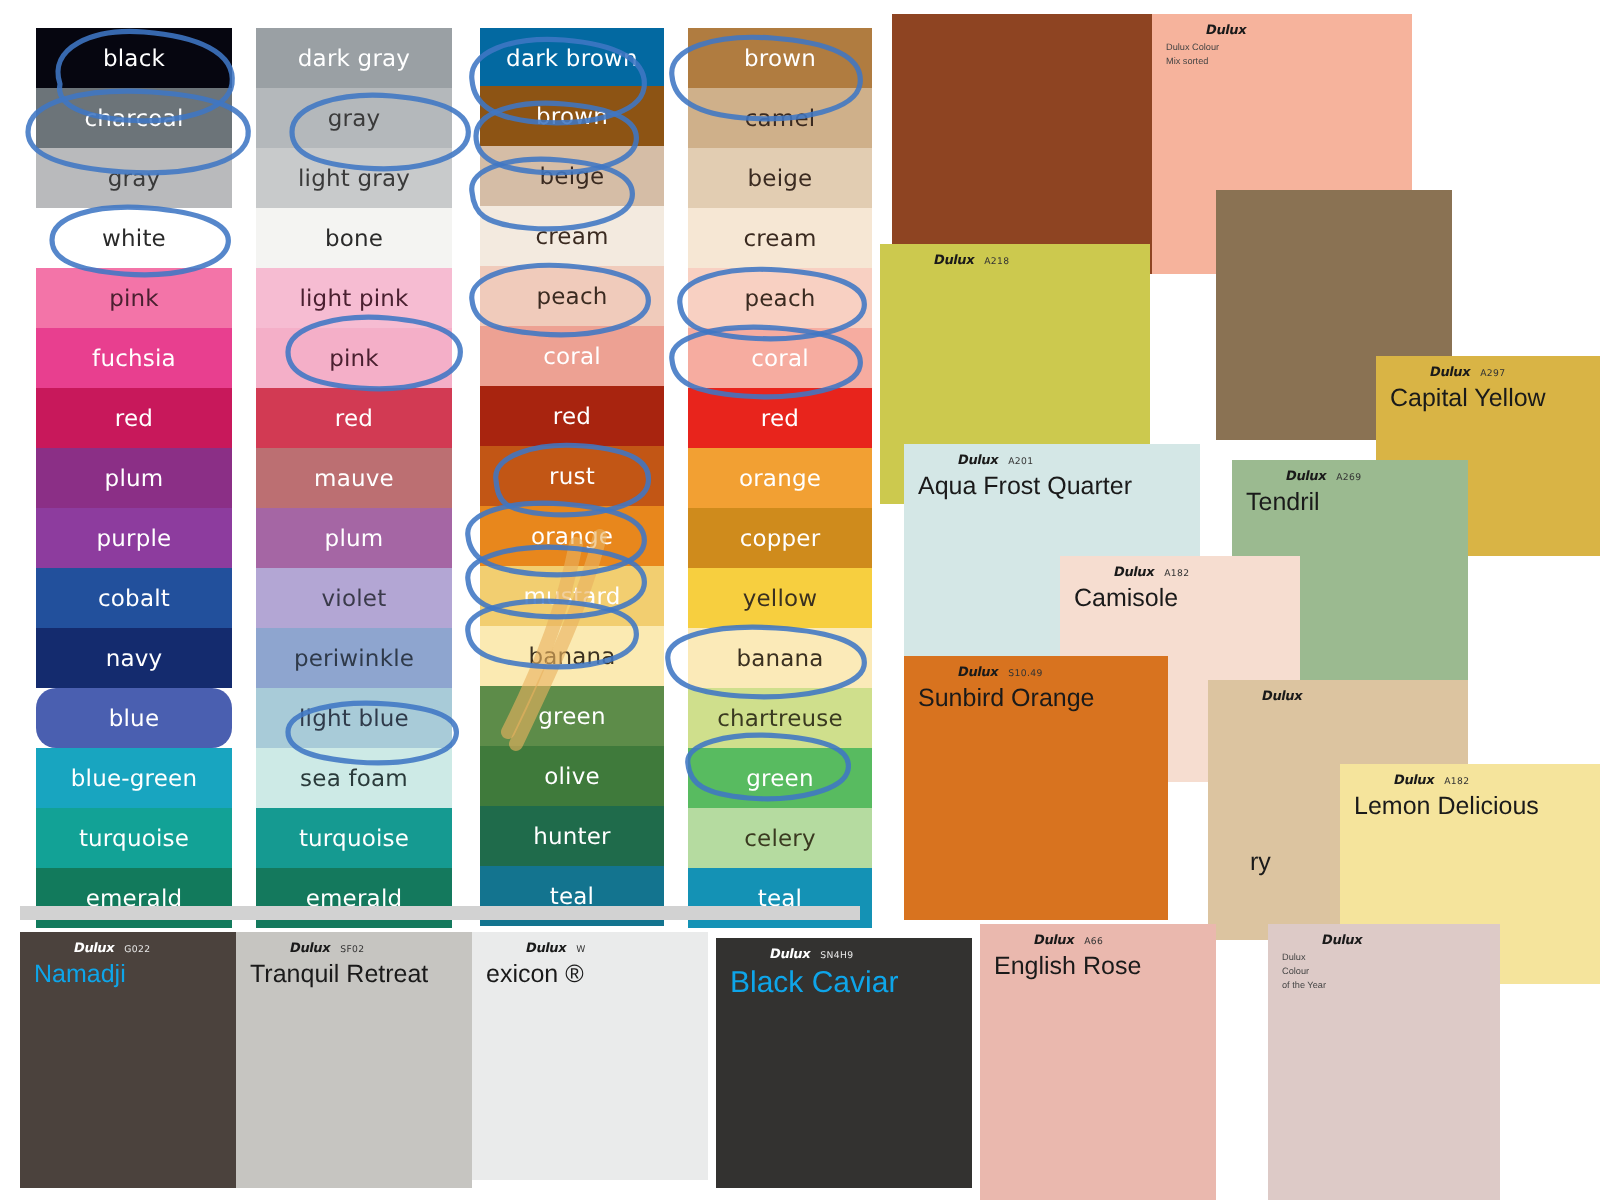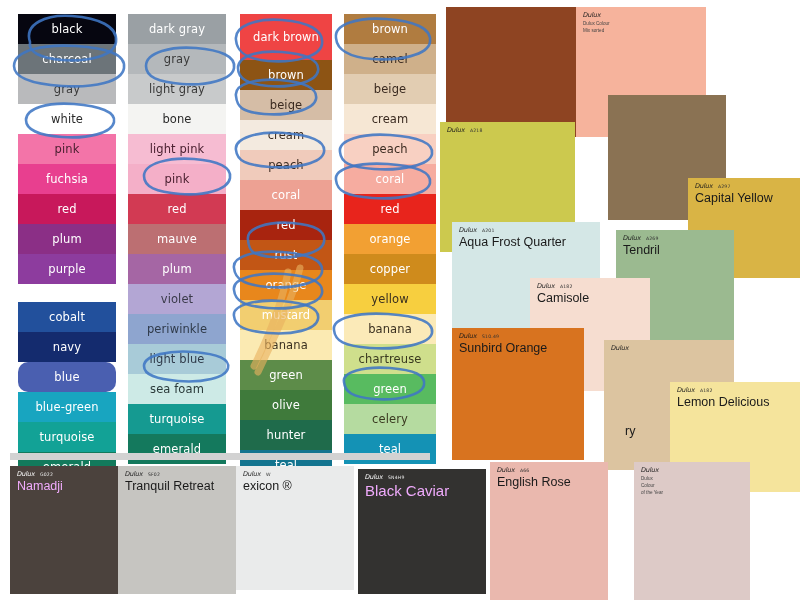--- a/index.html
+++ b/index.html
@@ -21,35 +21,35 @@
   }
 
   
   .chip{position:absolute;box-sizing:border-box;overflow:hidden;}
   .chip-head{
     display:flex;align-items:baseline;gap:5px;
     padding:5px 7px 0 7px;
   }
   .brand{
     font-family:"DejaVu Sans", sans-serif;
-    font-weight:normal;font-style:italic;font-size:6.5px;
-    letter-spacing:-.2px;color:#1a1a1a;line-height:1;
+    font-weight:bold;font-style:italic;font-size:6.5px;
+    letter-spacing:-.2px;color:#1a1a1a;line-height:1;margin-left:20px;
   }
   .brand.light{color:#ffffff;}
   .code{
     font-family:"DejaVu Sans", sans-serif;
     font-size:4.6px;color:#333;line-height:1;letter-spacing:.2px;
   }
   .code.light{color:#e8e8e8;}
   .chip-name{
     padding:0 7px;margin-top:1px;
     font-family:"Liberation Sans", sans-serif;
     font-size:12.5px;color:#1a1a1a;line-height:1.15;white-space:nowrap;
   }
-  .chip-name.light{color:#f0abfc;}
+  .chip-name.light{color:#0ea5e9;}
   .chip-name.big{font-size:15px;}
   .chip-name.tiny{font-size:4.6px;color:#444;line-height:1.6;}
 
   .graybar{position:absolute;background:#d2d2d2;}
 
   
   #ink{position:absolute;left:0;top:0;width:800px;height:600px;pointer-events:none;}
   .ink{fill:none;stroke:#3f76c4;stroke-width:2.6;stroke-linecap:round;stroke-linejoin:round;opacity:.88;}
   .hl{fill:none;stroke:#e8b160;stroke-width:7;stroke-linecap:round;opacity:.62;}
 </style>
@@ -80,21 +80,21 @@
         </div>
         <div class="swatch-row" style="height: 30px; background: rgb(200, 24, 91); color: rgb(255, 255, 255);">
           <span>red</span>
         </div>
         <div class="swatch-row" style="height: 30px; background: rgb(139, 47, 134); color: rgb(255, 255, 255);">
           <span>plum</span>
         </div>
         <div class="swatch-row" style="height: 30px; background: rgb(141, 60, 158); color: rgb(255, 255, 255);">
           <span>purple</span>
         </div>
-        <div class="swatch-row" style="height: 30px; background: rgb(34, 80, 156); color: rgb(255, 255, 255); margin-top: 18px;">
+        <div class="swatch-row" style="height: 30px; background: rgb(34, 80, 156); color: rgb(255, 255, 255);">
           <span>cobalt</span>
         </div>
         <div class="swatch-row" style="height: 30px; background: rgb(20, 43, 110); color: rgb(255, 255, 255);">
           <span>navy</span>
         </div>
         <div class="swatch-row" style="height: 30px; background: rgb(74, 95, 176); color: rgb(255, 255, 255); border-radius: 10px;">
           <span>blue</span>
         </div>
         <div class="swatch-row" style="height: 30px; background: rgb(24, 165, 192); color: rgb(255, 255, 255);">
           <span>blue-green</span>
@@ -147,21 +147,21 @@
           <span>sea foam</span>
         </div>
         <div class="swatch-row" style="height: 30px; background: rgb(21, 154, 145); color: rgb(255, 255, 255);">
           <span>turquoise</span>
         </div>
         <div class="swatch-row" style="height: 30px; background: rgb(20, 121, 93); color: rgb(255, 255, 255);">
           <span>emerald</span>
         </div>
       </div>
       <div class="palette-col" style="left: 240px; top: 14px; width: 92px;">
-        <div class="swatch-row" style="height: 46px; background: #ef4444; color: rgb(255, 255, 255);">
+        <div class="swatch-row" style="height: 29px; background: #0369a1; color: rgb(255, 255, 255);">
           <span>dark brown</span>
         </div>
         <div class="swatch-row" style="height: 30px; background: rgb(141, 84, 20); color: rgb(255, 255, 255);">
           <span>brown</span>
         </div>
         <div class="swatch-row" style="height: 30px; background: rgb(213, 189, 166); color: rgb(58, 42, 32);">
           <span>beige</span>
         </div>
         <div class="swatch-row" style="height: 30px; background: rgb(243, 234, 223); color: rgb(58, 42, 32);">
           <span>cream</span>

